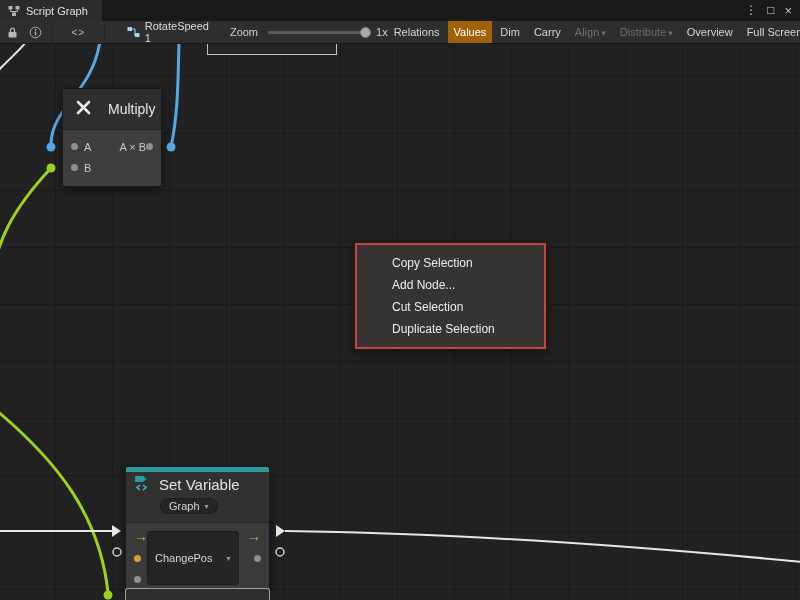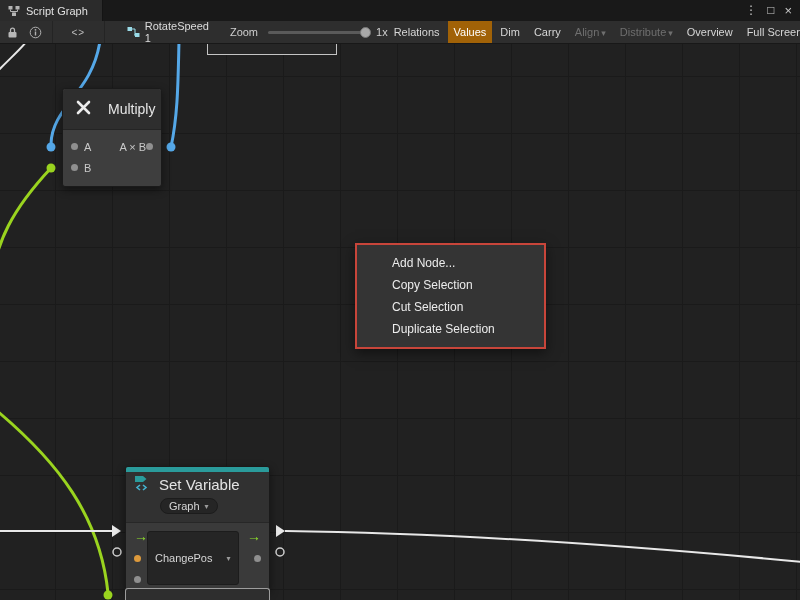--- a/index.html
+++ b/index.html
@@ -296,20 +296,20 @@
         <span class="dot ml-auto"></span>
       </div>
       <div class="sv-row last">
         <span class="dot"></span>
       </div>
     </div>
 
     <div class="partial-bottom"></div>
 
     <div class="context-menu">
+      <div class="menu-item">Copy Selection</div>
       <div class="menu-item">Add Node...</div>
-      <div class="menu-item">Copy Selection</div>
       <div class="menu-item">Cut Selection</div>
       <div class="menu-item">Duplicate Selection</div>
     </div>
 
   </div>
 </div>
 
 </body></html>

